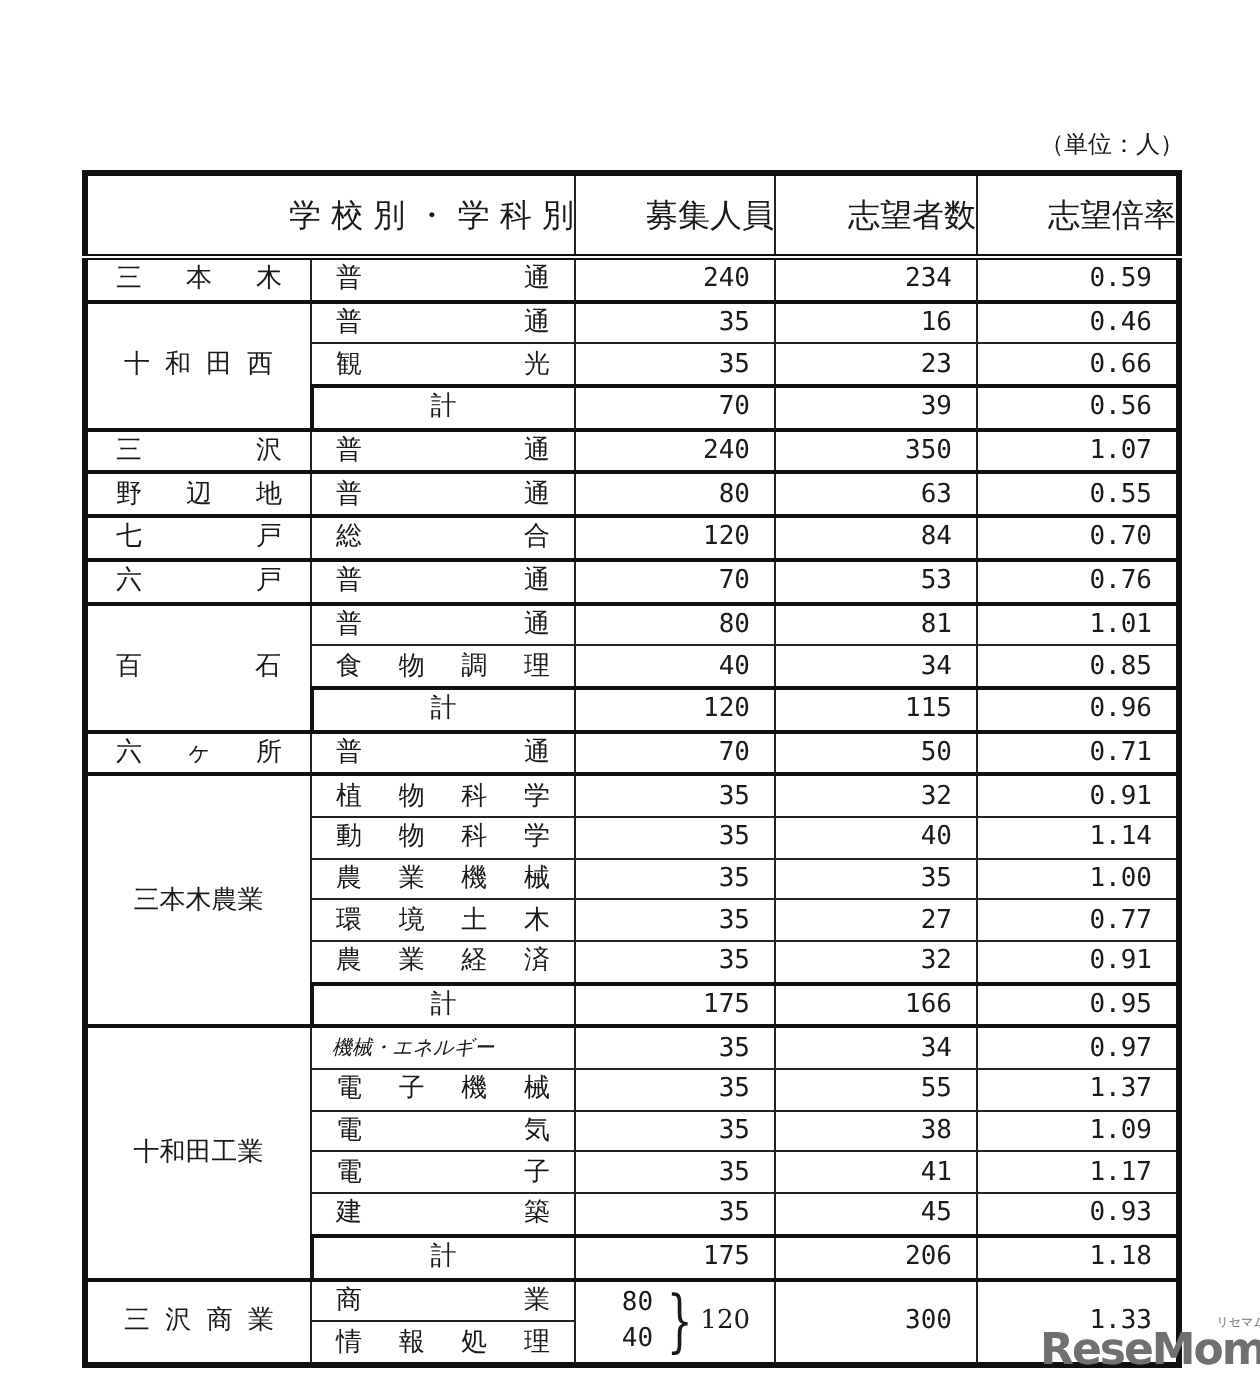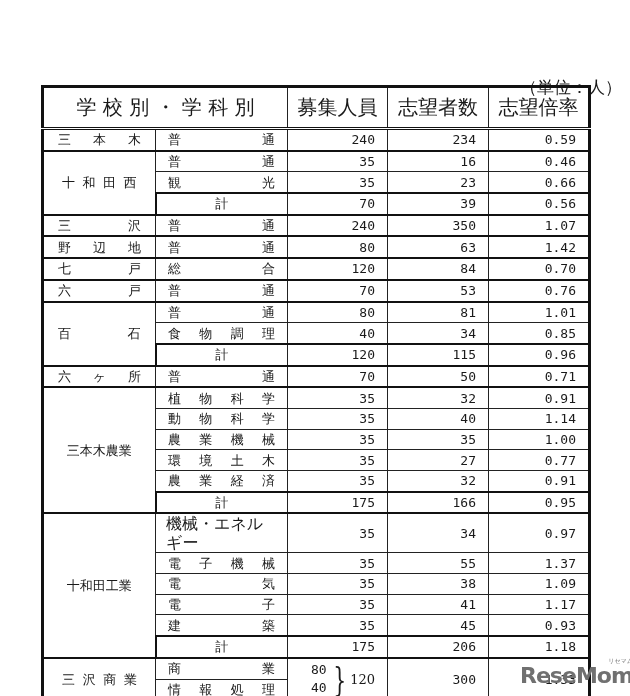--- a/index.html
+++ b/index.html
@@ -1,30 +1,30 @@
 <!DOCTYPE html>
 <html><head>
 <meta charset="utf-8">
 <style>
   html, body { margin:0; padding:0; background:#ffffff; }
   body { width:630px; height:696px; position:relative; overflow:hidden;
          font-family: "DejaVu Serif", "Liberation Serif", serif; color:#1a1a1a; }
-  .unit { position:absolute; top:64px; left:520px; font-size:17px; letter-spacing:0;margin-top:12px; }
+  .unit { position:absolute; top:64px; left:520px; font-size:12px; letter-spacing:0; }
   table.main { position:absolute; left:41px; top:85px; border-collapse:collapse;
                border:3px solid #111; table-layout:fixed; }
   table.main td, table.main th { border:1px solid #222; padding:0; height:19.7px;
                font-size:13px; font-weight:normal; line-height:19px; }
-  table.main th { height:39px; font-size:20px; text-align:center; border-bottom:3px double #111;margin-top:14px; }
+  table.main th { height:39px; font-size:16px; text-align:right; border-bottom:3px double #111;margin-top:14px; }
   col.c1 { width:113px; } col.c2 { width:132px; } col.c3 { width:100px; }
   col.c4 { width:101px; } col.c5 { width:101px; }
   .school { text-align:center; letter-spacing:0; }
   .school span.sp { display:flex; justify-content:space-between; padding:0 14px; }
   .dept { padding:0 12px !important; }
   .dept .sp { display:flex; justify-content:space-between; }
-  .dept.small { font-size:16px; padding:0 10px !important; }
+  .dept.small { font-size:10px; padding:0 10px !important;font-style:italic; }
   .total { text-align:center; border-top:2px solid #111 !important; border-left:2px solid #111 !important; }
   tr.totalrow td { border-top:2px solid #111; }
   .num { text-align:right; padding-right:12px !important; font-family:"DejaVu Sans Mono","Liberation Mono",monospace; font-size:13px; }
   tr.groupstart td { border-top:2px solid #111; }
   .brace-cell { position:relative; }
   .brace-wrap { display:flex; align-items:center; justify-content:flex-end; padding-right:12px; height:40px; }
   .brace-vals { display:flex; flex-direction:column; line-height:18px; margin-right:2px; font-family:"DejaVu Sans Mono","Liberation Mono",monospace; }
   .brace { font-size:34px; line-height:34px; font-family:"DejaVu Serif",serif; transform:scaleX(0.6); margin-right:0; }
   .logo { position:absolute; left:520px; top:663px; font-family:"DejaVu Sans", sans-serif; font-weight:bold;
           font-size:22px; color:#707070; letter-spacing:-1px; }
@@ -132,21 +132,21 @@
           </span>
         </td>
         <td class="dept">
           <span class="sp">
             <span>普</span>
             <span>通</span>
           </span>
         </td>
         <td class="num">80</td>
         <td class="num">63</td>
-        <td class="num">1.42</td>
+        <td class="num">0.55</td>
       </tr>
       <tr class="groupstart">
         <td class="school" rowspan="1">
           <span class="sp">
             <span>七</span>
             <span>戸</span>
           </span>
         </td>
         <td class="dept">
           <span class="sp">

